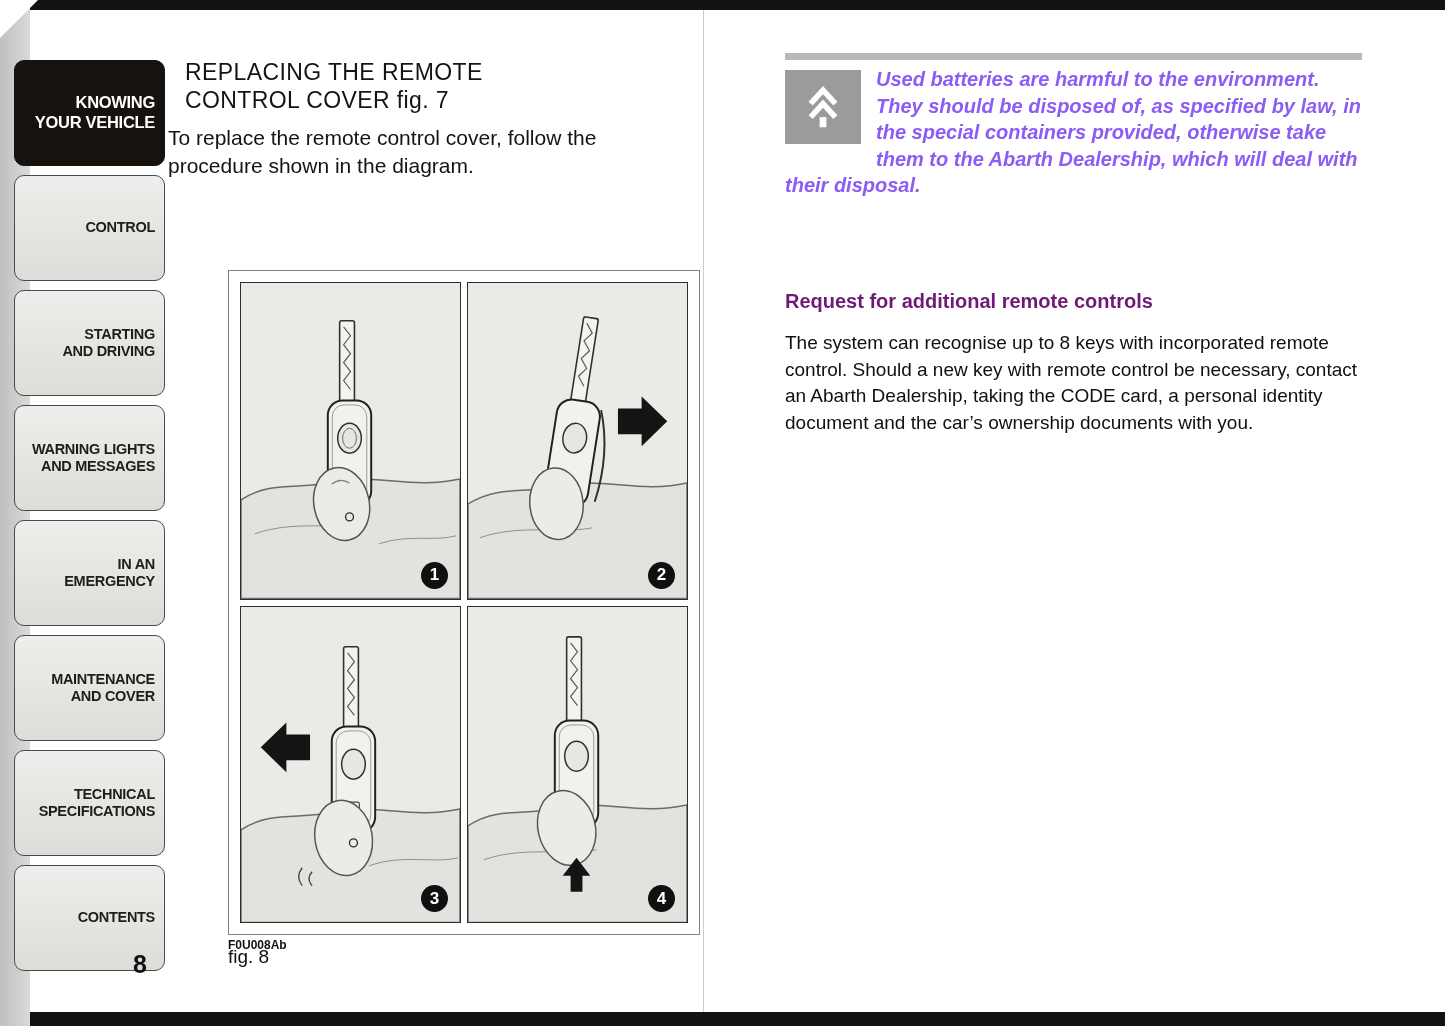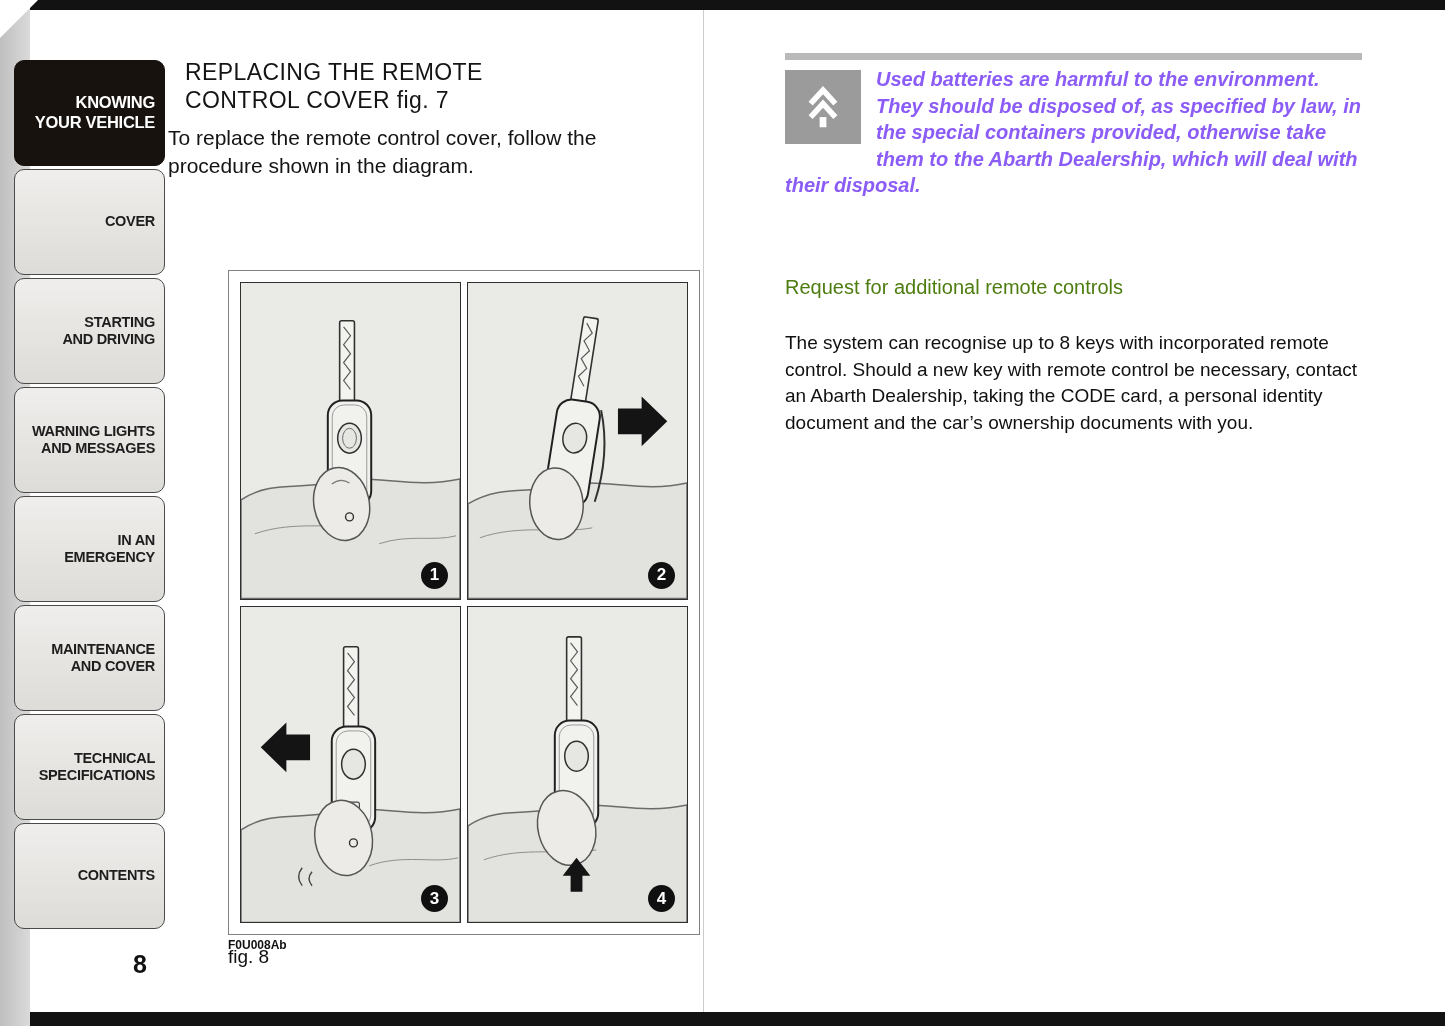--- a/index.html
+++ b/index.html
@@ -10,21 +10,21 @@
   .edge-strip { position:absolute; left:0; top:0; width:30px; height:100%;
     background:linear-gradient(to right,#bfbfbf,#dadada); }
   .edge-corner { position:absolute; left:0; top:0; width:0; height:0;
     border-top:38px solid #ffffff; border-right:38px solid transparent; z-index:4; }
   .top-bar { position:absolute; left:30px; right:0; top:0; height:10px; background:#121212; z-index:3; }
   .bottom-bar { position:absolute; left:30px; right:0; bottom:0; height:14px; background:#121212; z-index:3; }
   .fold-line { position:absolute; left:703px; top:10px; bottom:14px; width:1px; background:#cccccc; }
 
   
   .sidebar { position:absolute; left:14px; top:60px; width:151px; }
-  .tab { height:106px; margin-bottom:3px; border-radius:10px;
+  .tab { height:106px; margin-bottom:9px; border-radius:10px;
     border:1.5px solid #4a4a4a; background:linear-gradient(#efeeec,#dedcd8);
     display:flex; align-items:center; justify-content:flex-end;
     text-align:right; padding-right:9px; color:#1d1d1d;
     font-size:14.5px; font-weight:bold; letter-spacing:-0.3px; line-height:1.2;
     white-space:pre-line; }
   .tab.active { background:#17120e; color:#ffffff; border:1.5px solid #17120e;
     font-size:16.5px; }
 
   .page-number { position:absolute; left:120px; top:950px; width:40px; text-align:center;
     font-size:25px; font-weight:bold; color:#111; }
@@ -47,40 +47,40 @@
   .figure-code { position:absolute; left:228px; top:938px; width:472px; text-align:left;
     font-size:12px; font-weight:bold; color:#111; }
   .figure-caption { position:absolute; left:228px; top:946px; font-size:19px; color:#111; }
 
   
   .rc-rule { position:absolute; left:785px; top:53px; width:577px; height:7px; background:#b9b9b9; }
   .warning { position:absolute; left:785px; top:66px; width:577px;
     font-size:20px; line-height:26.5px; font-weight:bold; font-style:italic; color:#8b5cf6; }
   .warning-icon { float:left; width:76px; height:74px; background:#9b9b9b;
     margin:4px 15px 4px 0; display:flex; align-items:center; justify-content:center; }
-  .rc-heading { position:absolute; left:785px; top:276px; width:580px;
-    font-size:20px; font-weight:normal; color:#4d7c0f; }
+  .rc-heading { position:absolute; left:785px; top:290px; width:580px;
+    font-size:20px; font-weight:bold; color:#701a75; }
   .rc-body { position:absolute; left:785px; top:330px; width:578px;
     font-size:19px; line-height:26.5px; color:#101010; }
 </style>
 </head>
 <body>
 
 <div class="page">
 
   <div class="edge-strip"></div>
   <div class="edge-corner"></div>
   <div class="top-bar"></div>
   <div class="bottom-bar"></div>
   <div class="fold-line"></div>
 
   <div class="sidebar">
     <div class="tab active">KNOWING
 YOUR VEHICLE</div>
-    <div class="tab">COVER</div>
+    <div class="tab">CONTROL</div>
     <div class="tab">STARTING
 AND DRIVING</div>
     <div class="tab">WARNING LIGHTS
 AND MESSAGES</div>
     <div class="tab">IN AN
 EMERGENCY</div>
     <div class="tab">MAINTENANCE
 AND COVER</div>
     <div class="tab">TECHNICAL
 SPECIFICATIONS</div>

